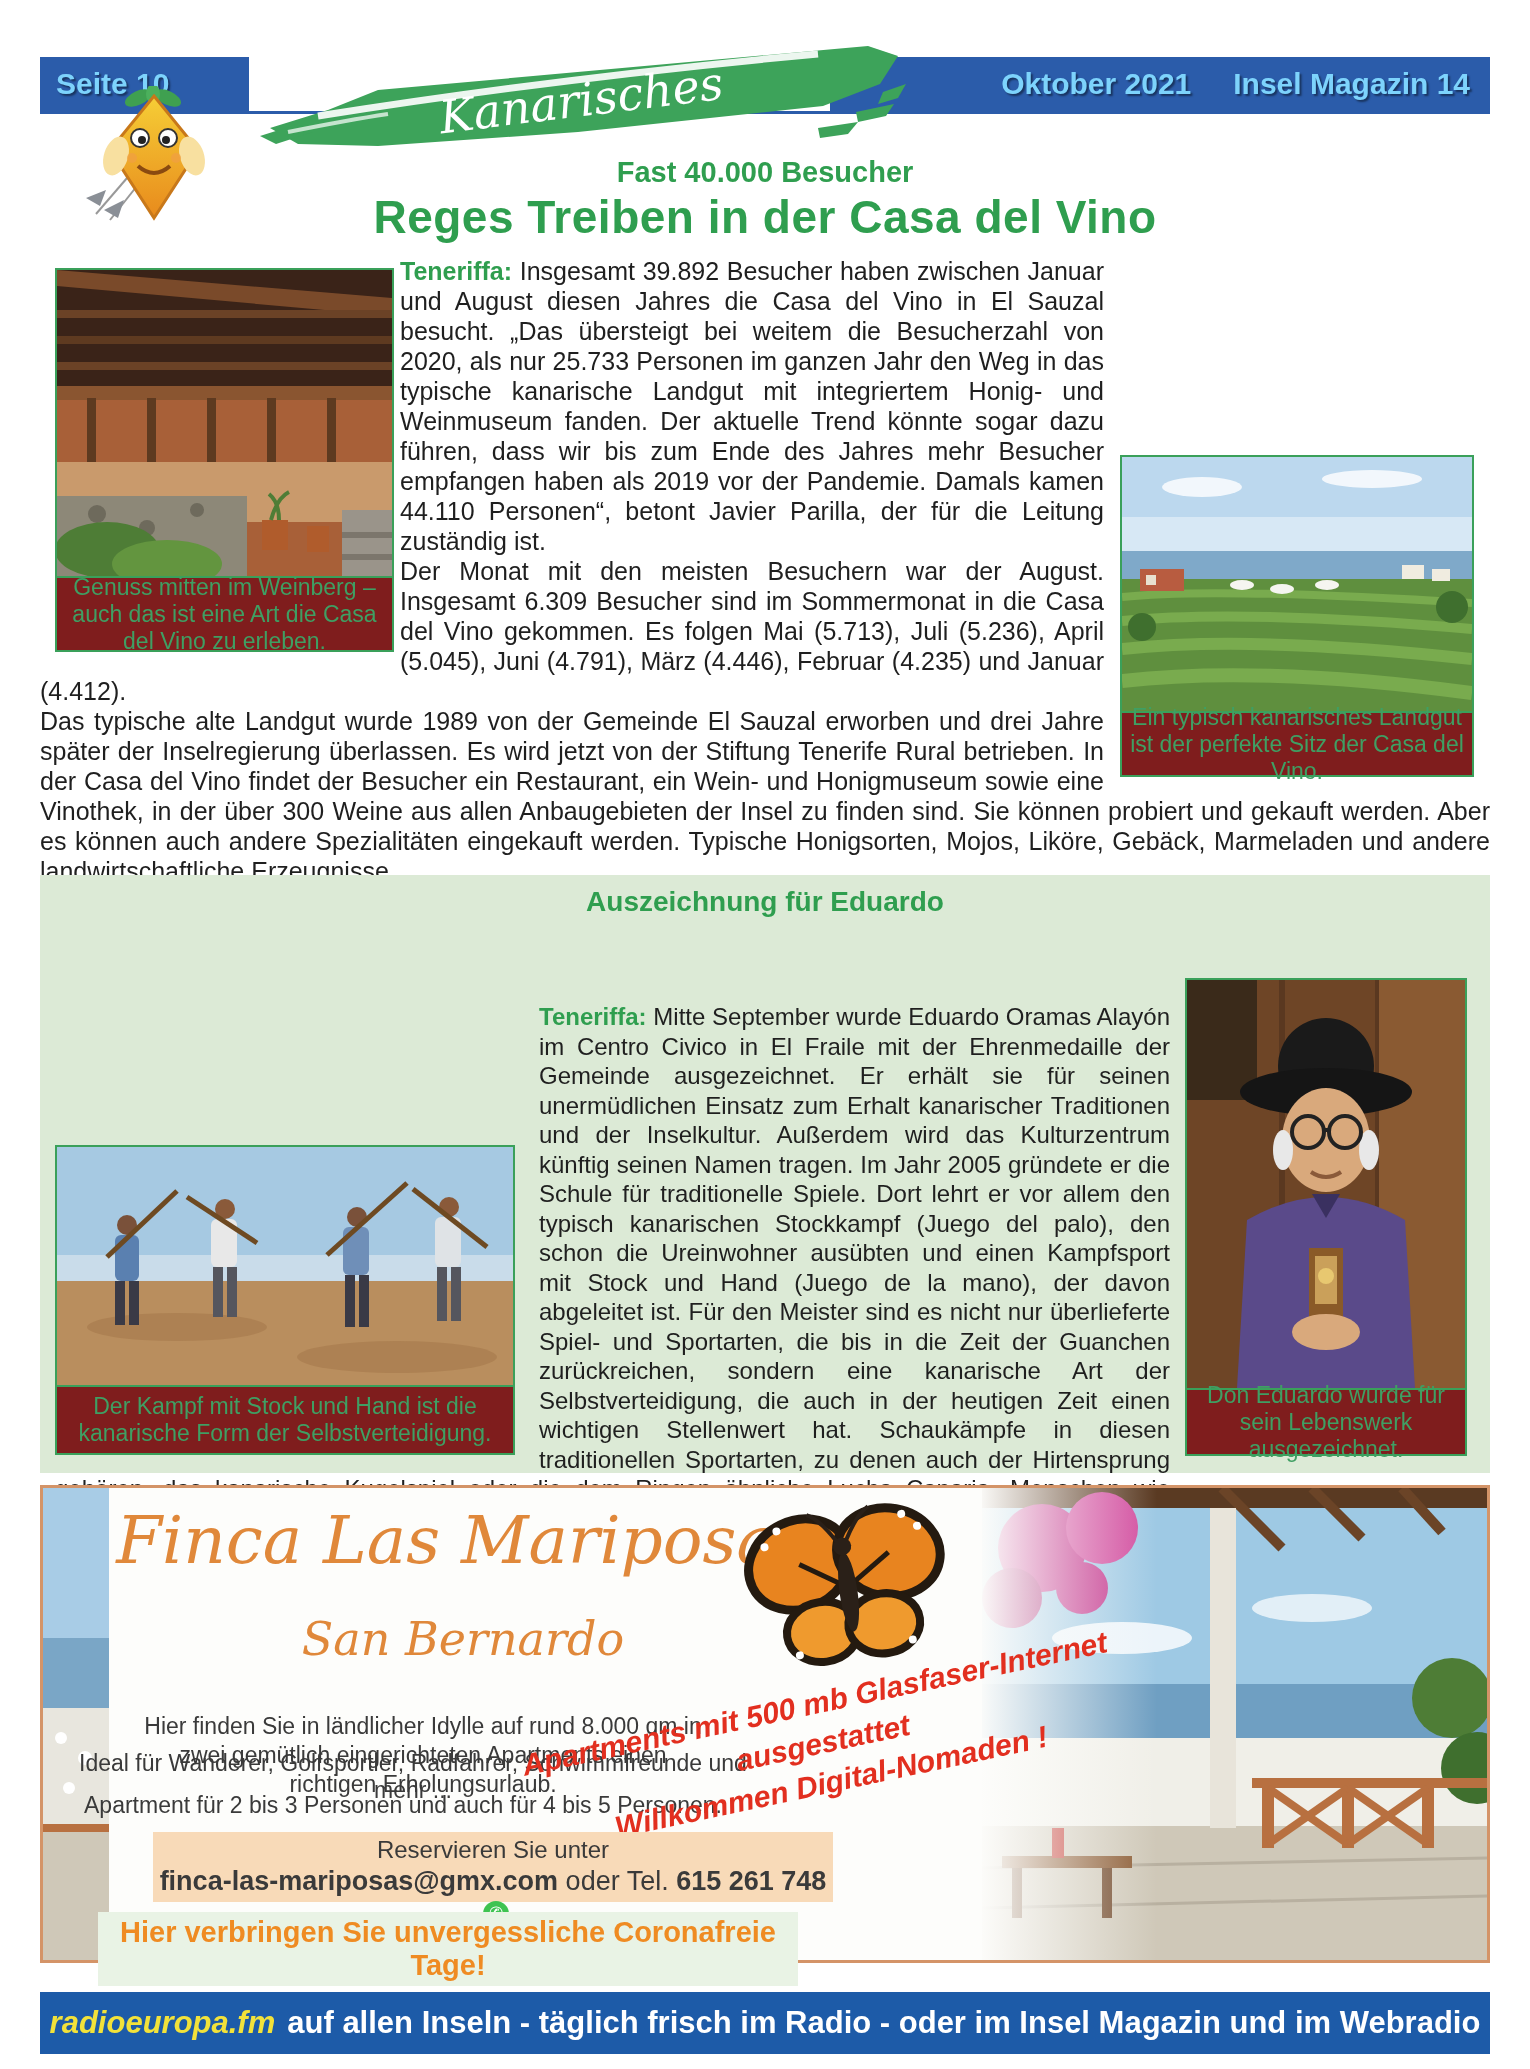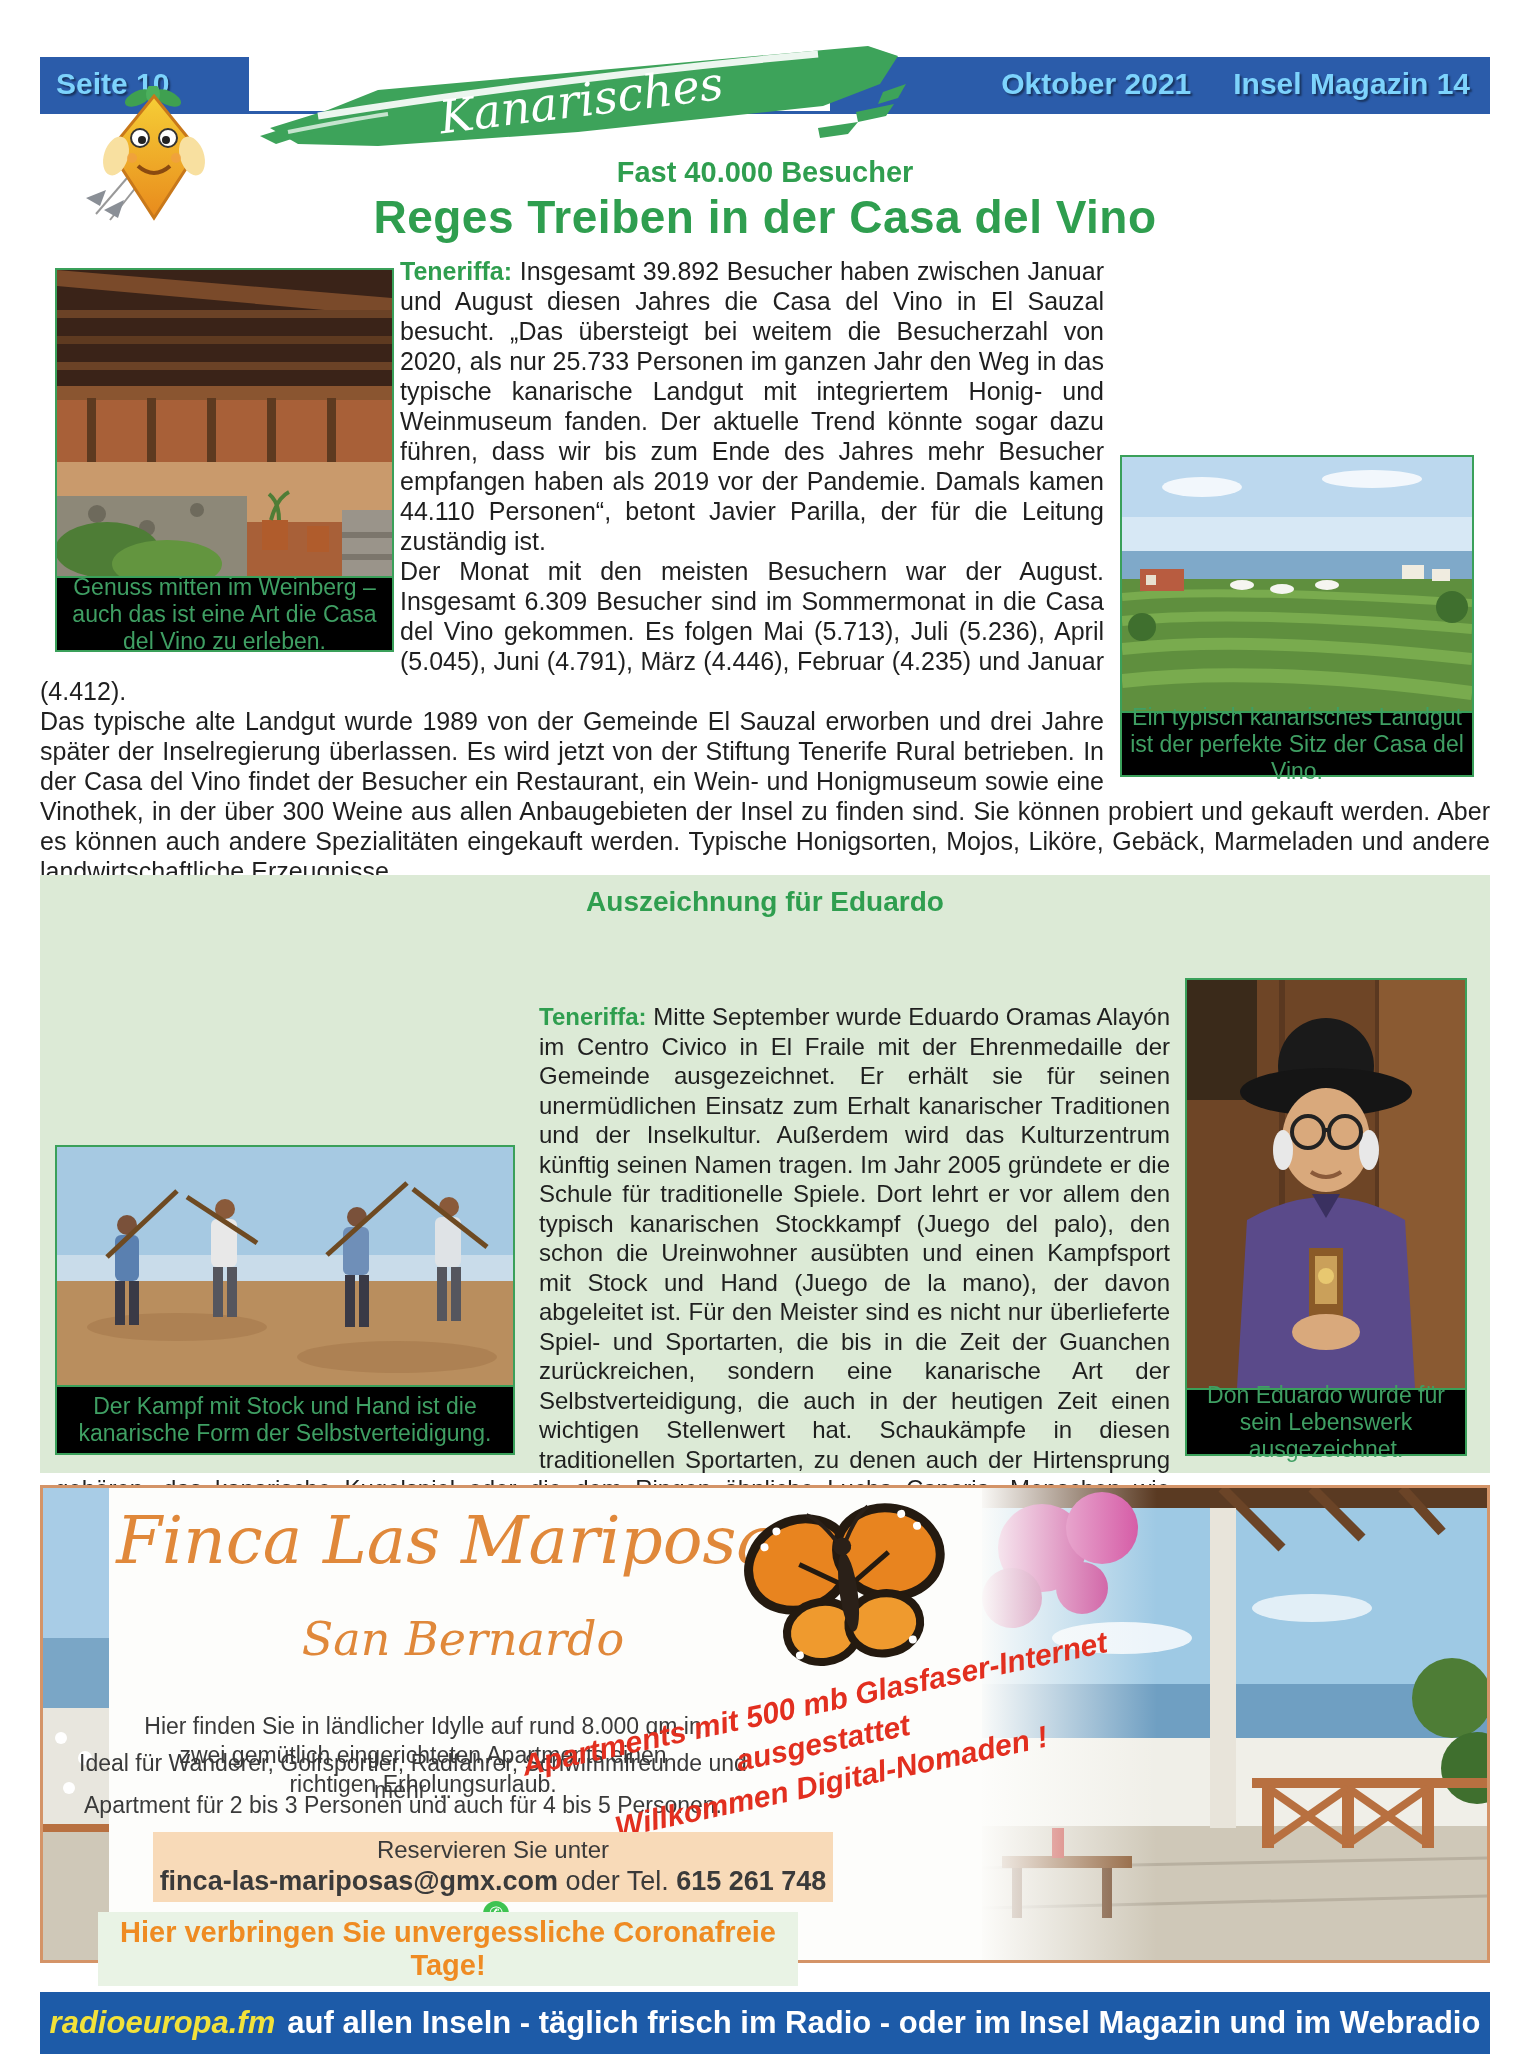--- a/index.html
+++ b/index.html
@@ -27,21 +27,21 @@
   .flow p{margin:0;}
   .art1-flow{left:40px;top:256px;width:1450px;font-size:25px;line-height:30px;}
   .sp-left1{float:left;width:348px;height:398px;margin-right:12px;}
   .sp-right1{float:right;width:372px;height:324px;margin-top:198px;margin-left:14px;}
   .art2-flow{left:55px;top:1002px;width:1115px;font-size:24px;line-height:29.5px;}
   .sp-left2{float:left;width:468px;height:312px;margin-top:140px;margin-right:16px;}
   .lead{color:#2f9e4f;font-weight:bold;}
 
   
   .photo{position:absolute;border:2px solid #3aa05a;overflow:hidden;background:#ccc;}
-  .caption{position:absolute;border:2px solid #3aa05a;background:#000000;color:#3f9f63;
+  .caption{position:absolute;border:2px solid #3aa05a;background:#7f1d1d;color:#3f9f63;
            font-size:23px;line-height:27px;text-align:center;display:flex;align-items:center;justify-content:center;}
   .caption div{padding:2px 6px;}
 
   
   .green-panel{position:absolute;left:40px;top:875px;width:1450px;height:598px;background:#dcead6;}
 
   
   .ad{position:absolute;left:40px;top:1485px;width:1450px;height:478px;background:#fdfdfb;
       border:3px solid #d49468;box-sizing:border-box;}
   .ad-title{position:absolute;left:70px;top:14px;width:700px;text-align:center;

